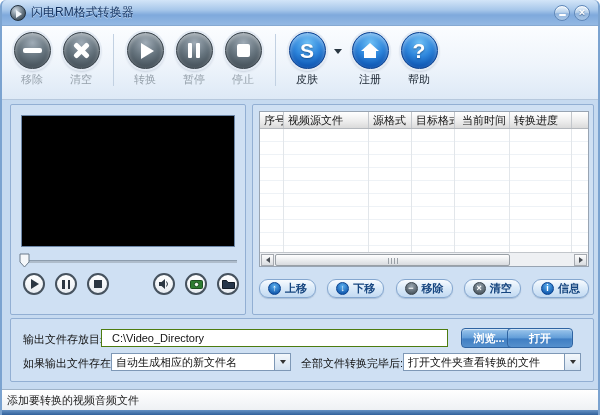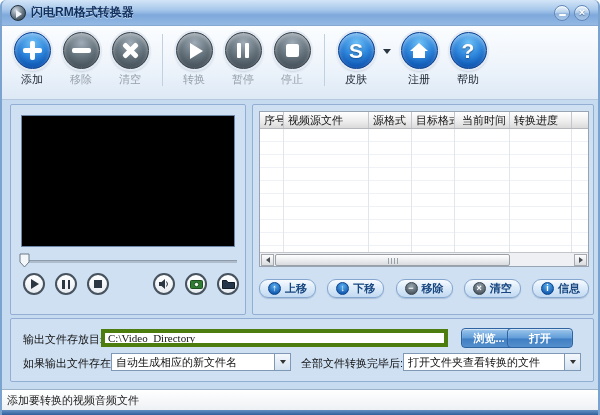--- a/index.html
+++ b/index.html
@@ -11,21 +11,21 @@
   .titlebar { position:absolute; left:0; top:0; width:100%; height:26px;
     background:linear-gradient(180deg,#d3e5f8 0%,#a7c7ea 40%,#7fa9dc 60%,#93b8e3 100%);
     border-bottom:1px solid #86a9d2; display:flex; align-items:center; justify-content:space-between;
     padding:0 8px; border-radius:6px 6px 0 0; }
   .title-left { display:flex; align-items:center; gap:5px; }
   .app-icon { width:16px; height:16px; border-radius:50%;
     background:radial-gradient(circle at 35% 30%, #cdd8e2 0%, #62727f 55%, #2b3540 100%);
     border:1px solid #20303e; position:relative; }
   .app-icon::after { content:""; position:absolute; left:5px; top:4px; width:0; height:0;
     border-left:6px solid #f2f6fa; border-top:4px solid transparent; border-bottom:4px solid transparent; }
-  .title-text { font-size:12px; font-weight:bold; color:#11305e; text-shadow:0 1px 0 rgba(255,255,255,.45); }
+  .title-text { font-size:12px; font-weight:normal; color:#11305e; text-shadow:0 1px 0 rgba(255,255,255,.45); }
   .title-controls { display:flex; gap:4px; }
   .tc-btn { width:16px; height:16px; border-radius:50%; border:1px solid #5f87b8; cursor:default;
     background:linear-gradient(180deg,#f0f6fc 0%,#b9d2ec 45%,#8fb3dd 55%,#a9c6e6 100%);
     display:flex; align-items:center; justify-content:center;
     box-shadow:inset 0 1px 1px rgba(255,255,255,.8); }
   .tc-glyph { color:#fff; font-size:11px; font-weight:bold; line-height:1; text-shadow:0 1px 1px rgba(20,50,90,.5); }
   .tc-glyph.min { width:7px; height:2px; background:#fff; border-radius:1px; margin-top:4px; }
   
   .toolbar { position:absolute; left:0; top:26px; width:100%; height:74px;
     background:linear-gradient(180deg,#fbfdff 0%,#eef4fb 55%,#dde9f6 100%);
@@ -91,22 +91,22 @@
     background:linear-gradient(180deg,#f8fbfe 0%,#dcebf9 45%,#c3daf2 100%);
     display:inline-flex; align-items:center; gap:4px; font-size:11px; font-weight:bold; color:#16457f; cursor:default;
     box-shadow:0 1px 1px rgba(60,90,130,.25); }
   .la-ico { width:13px; height:13px; border-radius:50%; display:inline-flex; align-items:center; justify-content:center;
     color:#fff; font-size:9px; font-weight:bold; line-height:1; }
   .la-ico.blue { background:radial-gradient(circle at 50% 30%, #5cb0ef, #0c52a8 85%); border:1px solid #0a4390; }
   .la-ico.gray { background:radial-gradient(circle at 50% 30%, #97a4af, #45515a 85%); border:1px solid #3a444d; }
   
   .output-panel { left:8px; top:218px; width:584px; height:64px; }
   .op-label { position:absolute; font-size:11px; color:#111; white-space:nowrap; }
-  .op-input { position:absolute; left:90px; top:10px; width:347px; height:18px; border:4px solid #4d7c0f; background:#fff;
-    font-family:Liberation Serif, serif; font-size:11px; color:#111; padding:0 3px; }
+  .op-input { position:absolute; left:90px; top:10px; width:347px; height:18px; border:1px solid #4d7c0f; background:#fff;
+    font-family:Liberation Sans, sans-serif; font-size:11px; color:#111; padding:0 10px; }
   .op-btn { position:absolute; top:9px; height:20px; border-radius:4px; border:1px solid #2f64a2; color:#fff;
     font-size:11px; font-weight:bold; cursor:default;
     background:linear-gradient(180deg,#9cc6ec 0%,#619dd8 50%,#3f7ec3 55%,#5590cd 100%);
     box-shadow:inset 0 1px 1px rgba(255,255,255,.6); }
   .combo { position:absolute; top:34px; height:18px; border:1px solid #7e98b6; background:#fff; display:flex; align-items:center; }
   .combo-text { flex:1; font-size:11px; color:#111; padding-left:4px; white-space:nowrap; overflow:hidden; }
   .combo-btn { width:16px; height:100%; border-left:1px solid #7e98b6;
     background:linear-gradient(180deg,#f4f8fc,#d4e2f1); display:flex; align-items:center; justify-content:center; cursor:default; }
   .combo-btn::after { content:""; border-top:4px solid #333; border-left:3.5px solid transparent; border-right:3.5px solid transparent; }
   
@@ -129,26 +129,20 @@
       <span class="tc-btn">
           <span class="tc-glyph min"></span>
         </span>
       <span class="tc-btn">
           <span class="tc-glyph">×</span>
         </span>
     </div>
   </div>
 
   <div class="toolbar">
-    <div class="tb-btn">
-      <span class="tb-circle blue">
-          <span class="g-plus"></span>
-        </span>
-      <span class="tb-label">添加</span>
-    </div>
     <div class="tb-btn">
       <span class="tb-circle gray">
           <span class="g-minus"></span>
         </span>
       <span class="tb-label dim">移除</span>
     </div>
     <div class="tb-btn">
       <span class="tb-circle gray">
           <span class="g-cross"></span>
         </span>

